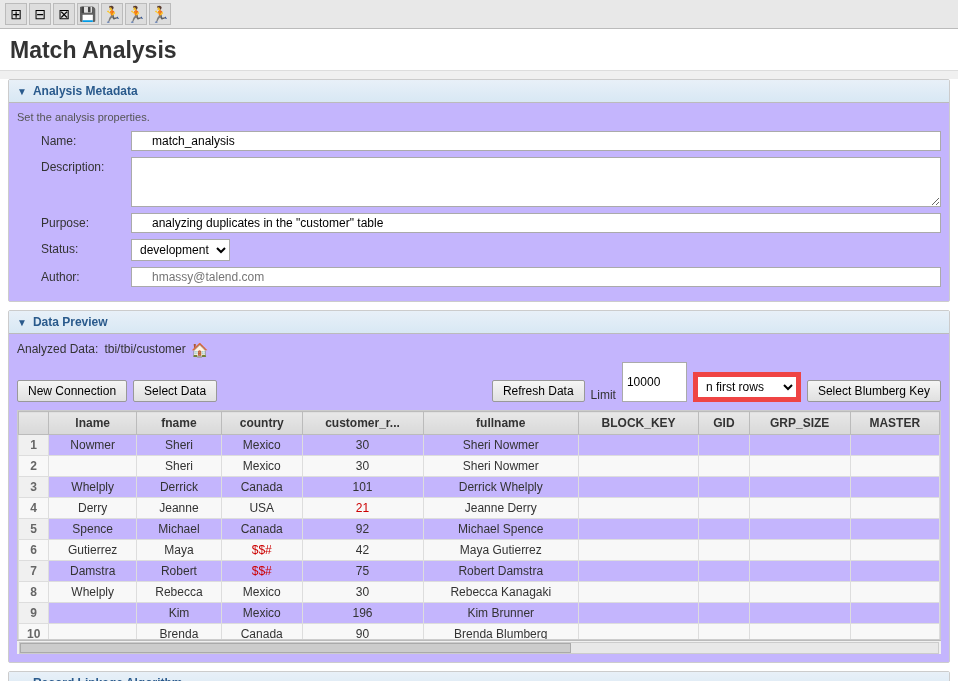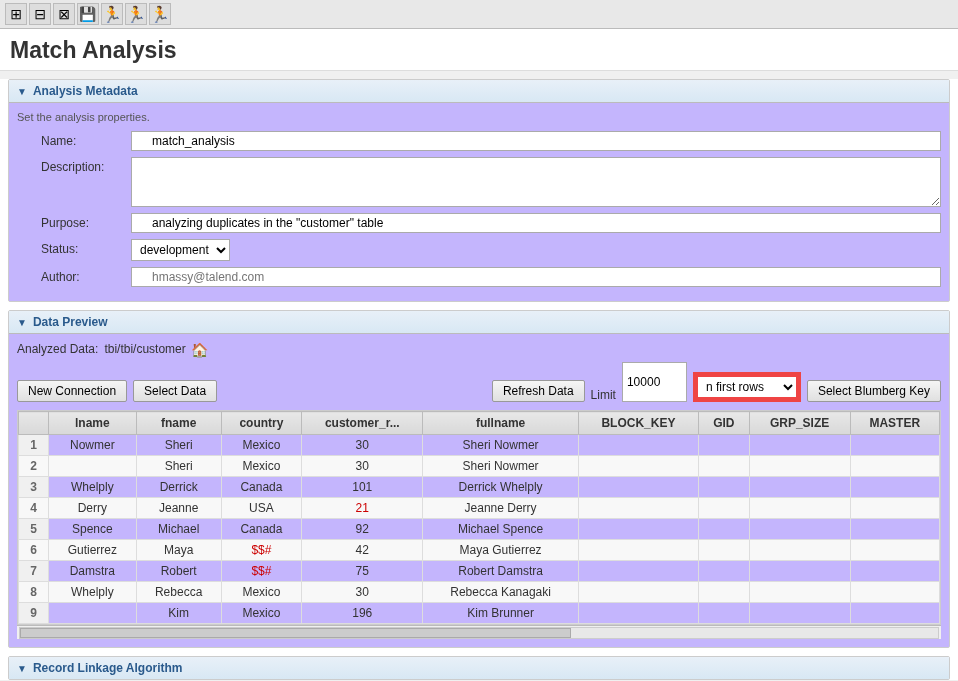--- a/index.html
+++ b/index.html
@@ -417,20 +417,32 @@
       <td><null></null></td>
       <td>Kim</td>
       <td class="">Mexico</td>
       <td class="">196</td>
       <td>Kim Brunner</td>
       <td></td>
       <td></td>
       <td></td>
       <td></td>
     </tr>
+              <tr>
+      <td class="row-num">10</td>
+      <td><null></null></td>
+      <td>Brenda</td>
+      <td class="">Canada</td>
+      <td class="">90</td>
+      <td>Brenda Blumberg</td>
+      <td></td>
+      <td></td>
+      <td></td>
+      <td></td>
+    </tr>
             </tbody>
         </table>
       </div>
 
       <div class="scrollbar-row">
         <div class="scrollbar-track">
           <div style="width:60%; height:100%; background:#ccc; border:1px solid #aaa; position:absolute; left:0;"></div>
         </div>
       </div>
 

